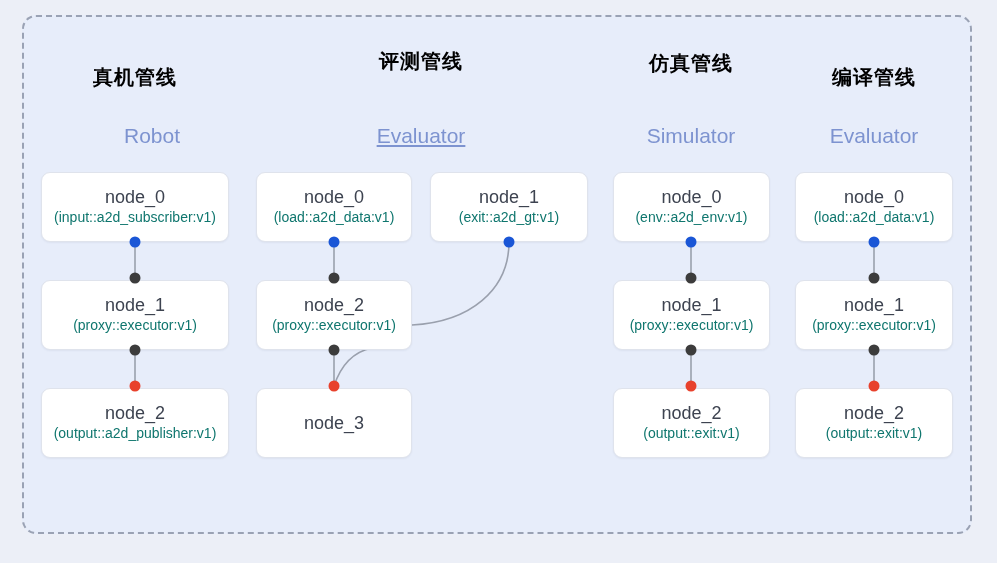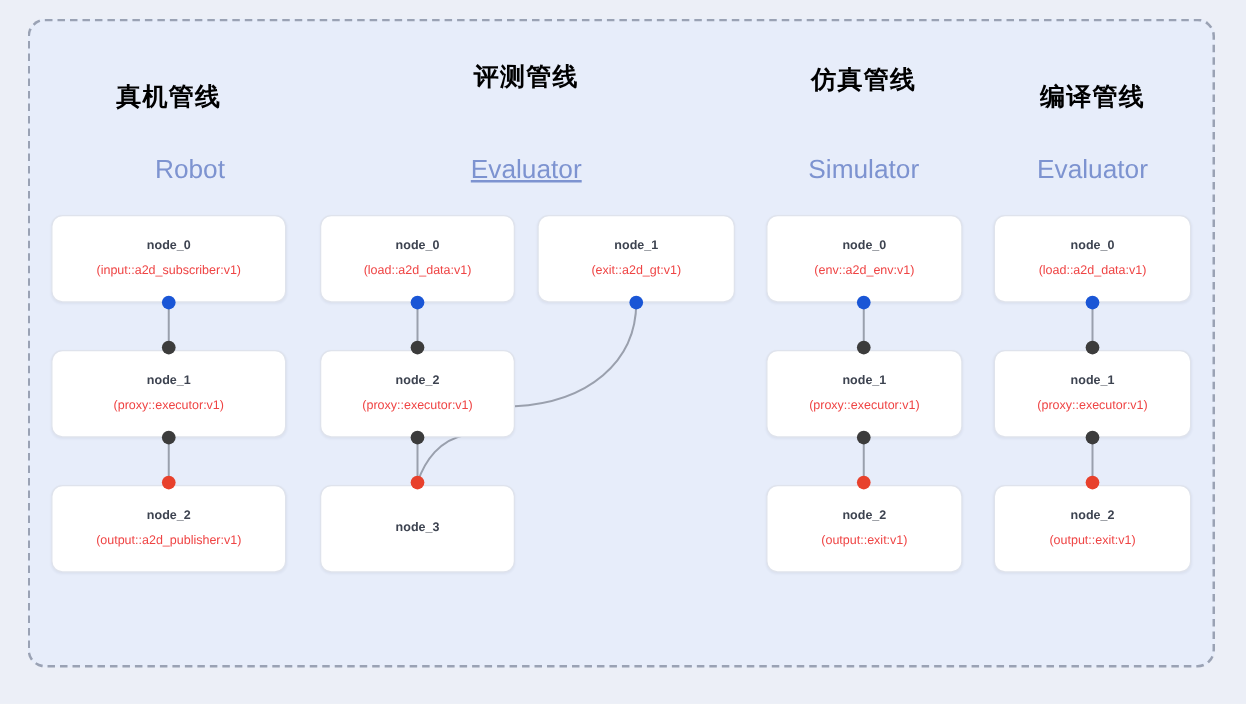--- a/index.html
+++ b/index.html
@@ -62,29 +62,28 @@
     border: 1px solid #dfe3ec;
     border-radius: 9px;
     box-shadow: 0 1px 2px rgba(40,50,80,0.06);
     display: flex;
     flex-direction: column;
     align-items: center;
     justify-content: center;
     color: #3d4350;
   }
   .node .n-name {
-    font-size: 10px;
+    font-size: 18px;
     line-height: 20px;
     color: #3d4350;
-    font-weight: bold;
   }
   .node .n-type {
-    font-size: 10px;
+    font-size: 14px;
     line-height: 20px;
-    color: #ef4444;
+    color: #0f766e;
     white-space: nowrap;
   }
   .port {
     position: absolute;
     width: 11px;
     height: 11px;
     border-radius: 50%;
     transform: translate(-50%, -50%);
   }
   .port.out-blue  { background: #1a56d6; }

